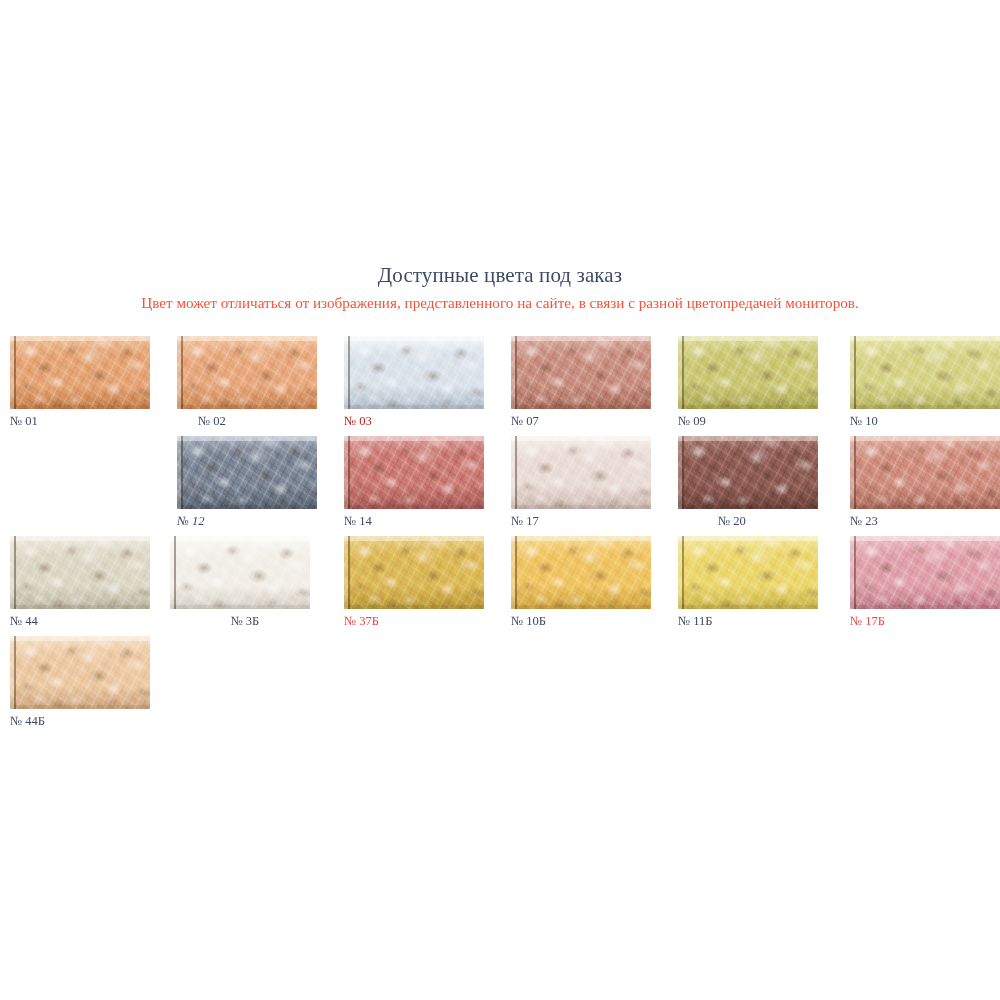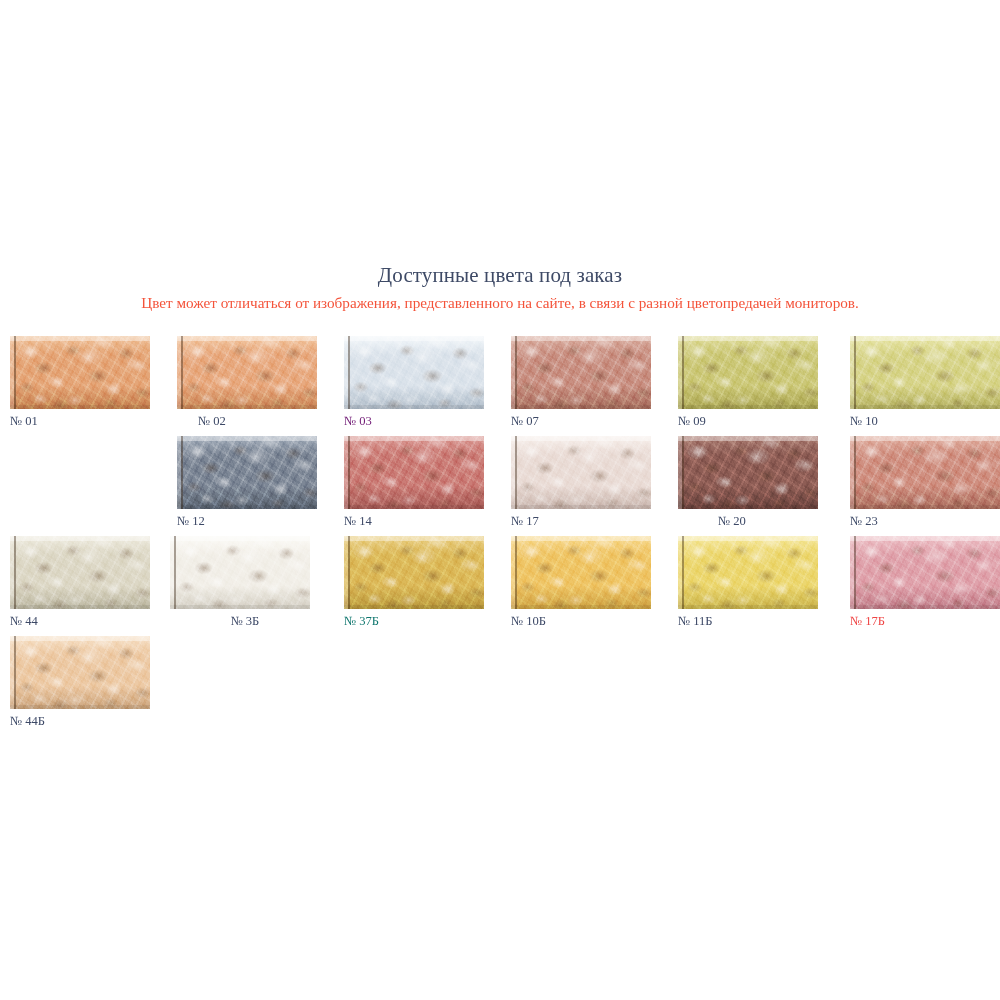--- a/index.html
+++ b/index.html
@@ -196,21 +196,21 @@
           <div class="swatch-tile" style="width: 140px; height: 73px;">
             <div class="base" style="background: linear-gradient(rgb(244, 248, 251) 0%, rgb(219, 227, 235) 26%, rgb(219, 227, 235) 68%, rgb(179, 191, 203) 100%);"></div>
             <div class="tex-a"></div>
             <div class="tex-b"></div>
             <div class="tex-c"></div>
             <div class="top-band"></div>
             <div class="bottom-shade"></div>
             <div class="groove-light"></div>
             <div class="groove"></div>
           </div>
-          <div class="swatch-label" style="color: #701a75;">№ 03</div>
+          <div class="swatch-label" style="color: #b91c1c;">№ 03</div>
         </div>
         <div class="swatch-cell" style="left: 511px;">
           <div class="swatch-tile" style="width: 140px; height: 73px;">
             <div class="base" style="background: linear-gradient(rgb(220, 178, 165) 0%, rgb(201, 144, 130) 26%, rgb(201, 144, 130) 68%, rgb(169, 111, 95) 100%);"></div>
             <div class="tex-a"></div>
             <div class="tex-b"></div>
             <div class="tex-c"></div>
             <div class="top-band"></div>
             <div class="bottom-shade"></div>
             <div class="groove-light"></div>
@@ -239,21 +239,21 @@
             <div class="tex-c"></div>
             <div class="top-band"></div>
             <div class="bottom-shade"></div>
             <div class="groove-light"></div>
             <div class="groove"></div>
           </div>
           <div class="swatch-label" style="color: rgb(60, 72, 102);">№ 10</div>
         </div>
       </div>
       <div class="swatch-row">
-        <div class="swatch-cell" style="left: 177px;">
+        <div class="swatch-cell" style="left: 177px; font-style: italic;">
           <div class="swatch-tile" style="width: 140px; height: 73px;">
             <div class="base" style="background: linear-gradient(rgb(168, 178, 191) 0%, rgb(125, 135, 150) 26%, rgb(125, 135, 150) 68%, rgb(91, 101, 115) 100%);"></div>
             <div class="tex-a"></div>
             <div class="tex-b"></div>
             <div class="tex-c"></div>
             <div class="top-band"></div>
             <div class="bottom-shade"></div>
             <div class="groove-light"></div>
             <div class="groove"></div>
           </div>
@@ -343,21 +343,21 @@
           <div class="swatch-tile" style="width: 140px; height: 73px;">
             <div class="base" style="background: linear-gradient(rgb(235, 210, 139) 0%, rgb(220, 185, 89) 26%, rgb(220, 185, 89) 68%, rgb(187, 154, 61) 100%);"></div>
             <div class="tex-a"></div>
             <div class="tex-b"></div>
             <div class="tex-c"></div>
             <div class="top-band"></div>
             <div class="bottom-shade"></div>
             <div class="groove-light"></div>
             <div class="groove"></div>
           </div>
-          <div class="swatch-label" style="color: #0f766e;">№ 37Б</div>
+          <div class="swatch-label" style="color: #ef4444;">№ 37Б</div>
         </div>
         <div class="swatch-cell" style="left: 511px;">
           <div class="swatch-tile" style="width: 140px; height: 73px;">
             <div class="base" style="background: linear-gradient(rgb(248, 220, 150) 0%, rgb(239, 197, 102) 26%, rgb(239, 197, 102) 68%, rgb(207, 164, 68) 100%);"></div>
             <div class="tex-a"></div>
             <div class="tex-b"></div>
             <div class="tex-c"></div>
             <div class="top-band"></div>
             <div class="bottom-shade"></div>
             <div class="groove-light"></div>

